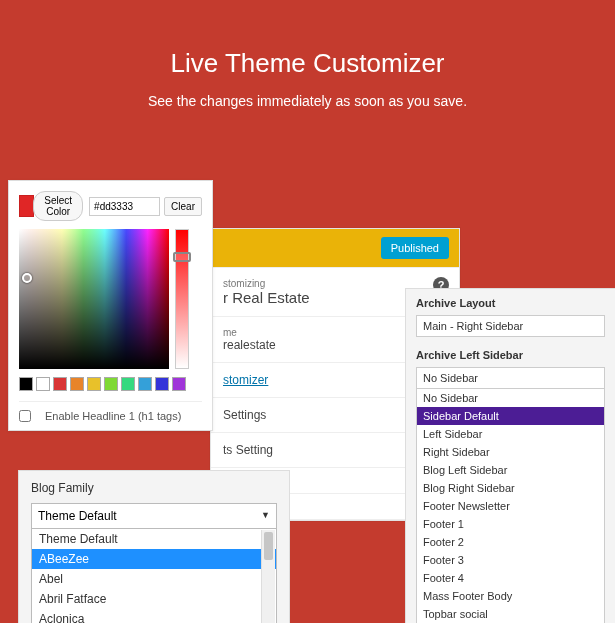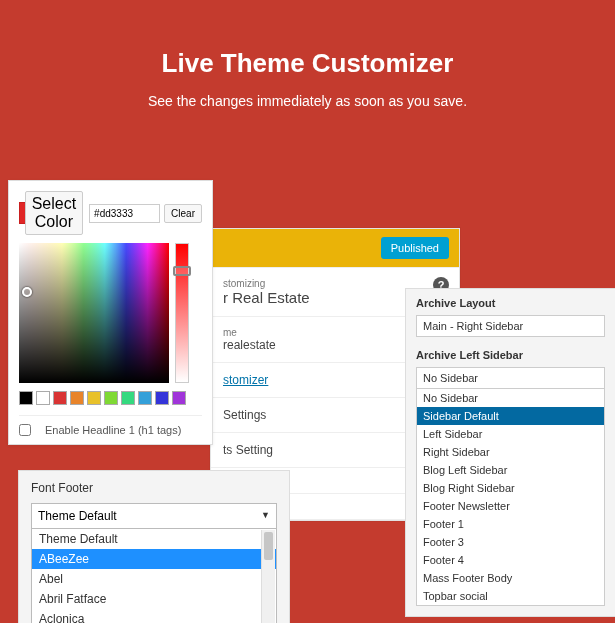--- a/index.html
+++ b/index.html
@@ -1,30 +1,30 @@
 <!DOCTYPE html>
 <html><head>
 <meta charset="utf-8">
 <style>
   * { box-sizing: border-box; margin: 0; padding: 0; font-family: Arial, sans-serif; }
   body { width: 615px; height: 623px; overflow: hidden; background: #c43b2e; position: relative; }
   .hero { text-align: center; padding: 48px 20px 20px; color: #fff; }
-  .hero h1 { font-size: 26px; font-weight: bold; margin-bottom: 14px; }
+  .hero h1 { font-size: 26px; font-weight: normal; margin-bottom: 14px; }
   .hero p { font-size: 14px; font-weight: 300; }
 
   
   .panel-color {
     position: absolute; left: 8px; top: 180px; width: 205px;
     background: #fff; border: 1px solid #ddd; padding: 10px 10px 8px;
     box-shadow: 0 1px 3px rgba(0,0,0,.08);
   }
   .panel-color .lbl { font-size: 11px; color: #333; margin-bottom: 6px; }
   .picker-row { display: flex; align-items: center; gap: 0; }
   .swatch-btn { width: 22px; height: 22px; background: #e02626; border: 1px solid #c91f1f; }
-  .sel-color-btn { font-size: 16px; padding: 3px 6px; border: 1px solid #ccc; background: #f7f7f7; border-radius: 2px; margin-left: -1px; }
+  .sel-color-btn { font-size: 10px; padding: 3px 6px; border: 1px solid #ccc; background: #f7f7f7; border-radius: 12px; margin-left: -1px; }
   .hex-input { width: 71px; font-size: 10px; padding: 3px 4px; border: 1px solid #ccc; margin-left: 6px; }
   .clear-btn { font-size: 10px; padding: 3px 6px; border: 1px solid #ccc; background: #f7f7f7; border-radius: 2px; margin-left: 4px; }
   .picker-body { margin-top: 8px; display: flex; gap: 6px; }
   .spectrum { width: 150px; height: 140px; position: relative;
     background:
       linear-gradient(to bottom, rgba(0,0,0,0) 0%, #000 100%),
       linear-gradient(to right, #fff 0%, rgba(255,255,255,0) 100%),
       linear-gradient(to right, red, orange, yellow, lime, cyan, blue, magenta, red);
   }
   .spectrum .cursor { position: absolute; left: 3px; top: 44px; width: 10px; height: 10px; border: 2px solid #fff; border-radius: 50%; box-shadow: 0 0 2px #000; }
@@ -55,21 +55,21 @@
   
   .panel-archive {
     position: absolute; right: 0; top: 288px; width: 210px;
     background: #f4f4f4; border: 1px solid #ddd; border-right: none;
   }
   .pa-sec { padding: 8px 10px 10px; }
   .pa-sec-head { font-size: 11px; color: #333; font-weight: bold; margin-bottom: 6px; }
   .pa-select { width: 100%; background: #fff; border: 1px solid #ccc; font-size: 11px; padding: 4px 6px; color: #333; }
   .pa-listbox { width: 100%; background: #fff; border: 1px solid #ccc; margin-top: -1px; }
   .pa-listbox .opt { font-size: 11px; padding: 3px 6px; color: #333; cursor: default; }
-  .pa-listbox .opt.sel { background: #0369a1; color: #fff; }
+  .pa-listbox .opt.sel { background: #4c1d95; color: #fff; }
 
   
   .panel-font {
     position: absolute; left: 18px; top: 470px; width: 272px;
     background: #f4f4f4; border: 1px solid #ddd; padding: 10px 12px 0;
   }
   .panel-font .lbl { font-size: 12px; color: #333; margin-bottom: 8px; }
   .ff-select { width: 100%; background: #fff; border: 1px solid #bbb; font-size: 12px; padding: 5px 6px; position: relative; }
   .ff-select::after { content: "▼"; position: absolute; right: 6px; top: 6px; font-size: 9px; color: #333;}
   .ff-list { width: 100%; background: #fff; border: 1px solid #bbb; border-top: none; max-height: 150px; overflow: hidden; position: relative;}
@@ -139,21 +139,21 @@
       <div class="sw" style="background: rgb(52, 52, 217);"></div>
       <div class="sw" style="background: rgb(160, 52, 217);"></div>
     </div>
   <div class="enable-row">
     <input type="checkbox" style="">
     <label>Enable Headline 1 (h1 tags)</label>
   </div>
 </div>
 
 <div class="panel-font">
-  <div class="lbl">Font Footer</div>
+  <div class="lbl">Blog Family</div>
   <div class="ff-select">
     <span>Theme Default</span>
   </div>
   <div class="ff-list" id="ff-list">
     <div class="ff-scroll">
         <div class="thumb"></div>
       </div>
   <div class="opt">Theme Default</div>
       <div class="opt sel">ABeeZee</div>
       <div class="opt">Abel</div>
@@ -172,19 +172,20 @@
     <div class="pa-select">No Sidebar</div>
     <div class="pa-listbox" id="pa-list">
         <div class="opt">No Sidebar</div>
         <div class="opt sel">Sidebar Default</div>
         <div class="opt">Left Sidebar</div>
         <div class="opt">Right Sidebar</div>
         <div class="opt">Blog Left Sidebar</div>
         <div class="opt">Blog Right Sidebar</div>
         <div class="opt">Footer Newsletter</div>
         <div class="opt">Footer 1</div>
+        <div class="opt">Footer 2</div>
         <div class="opt">Footer 3</div>
         <div class="opt">Footer 4</div>
         <div class="opt">Mass Footer Body</div>
         <div class="opt">Topbar social</div>
       </div>
   </div>
 </div>
 
 </body></html>

